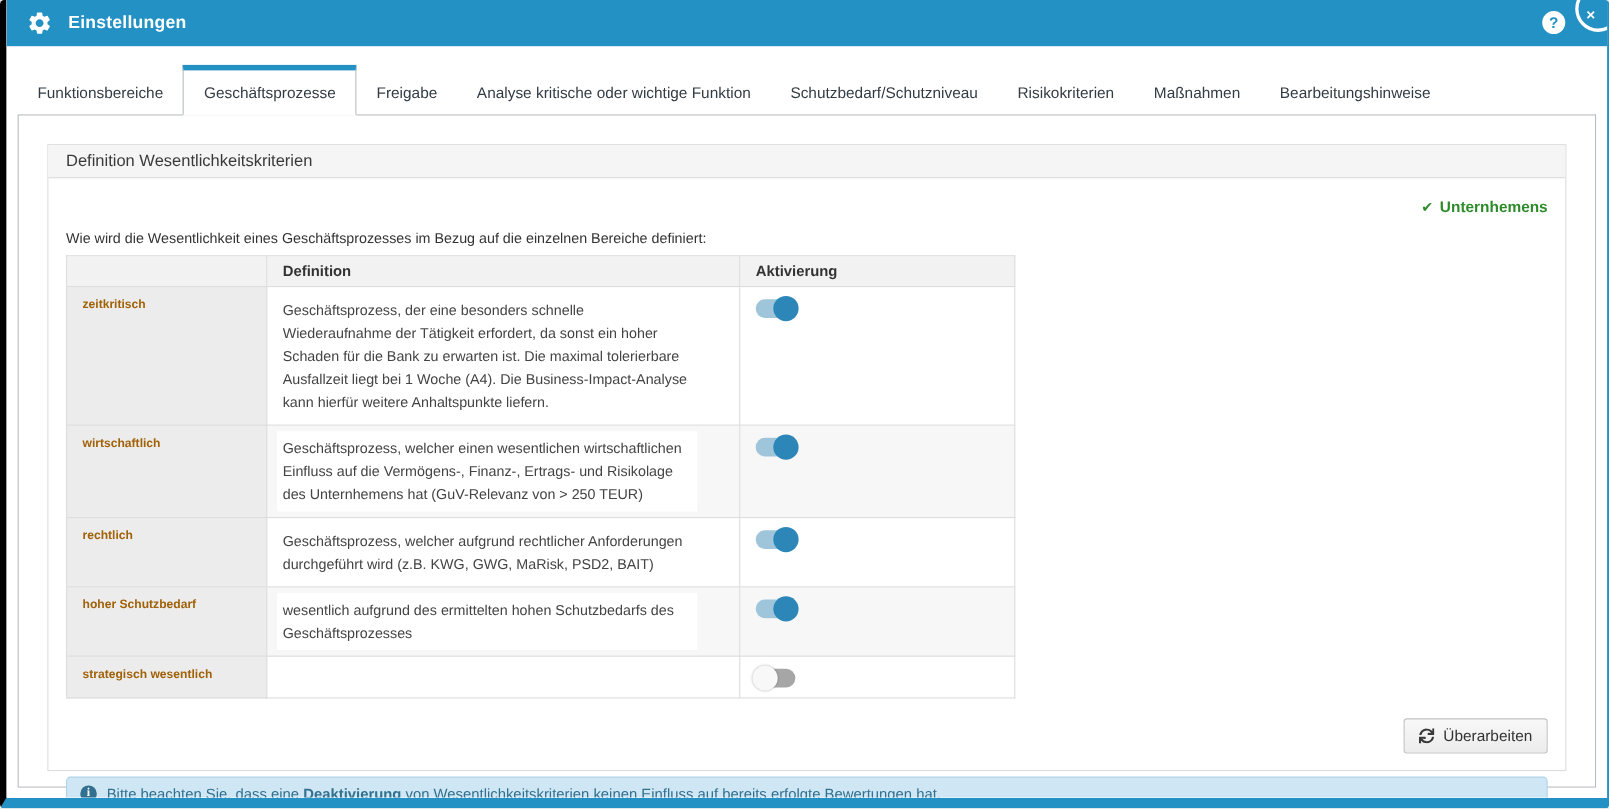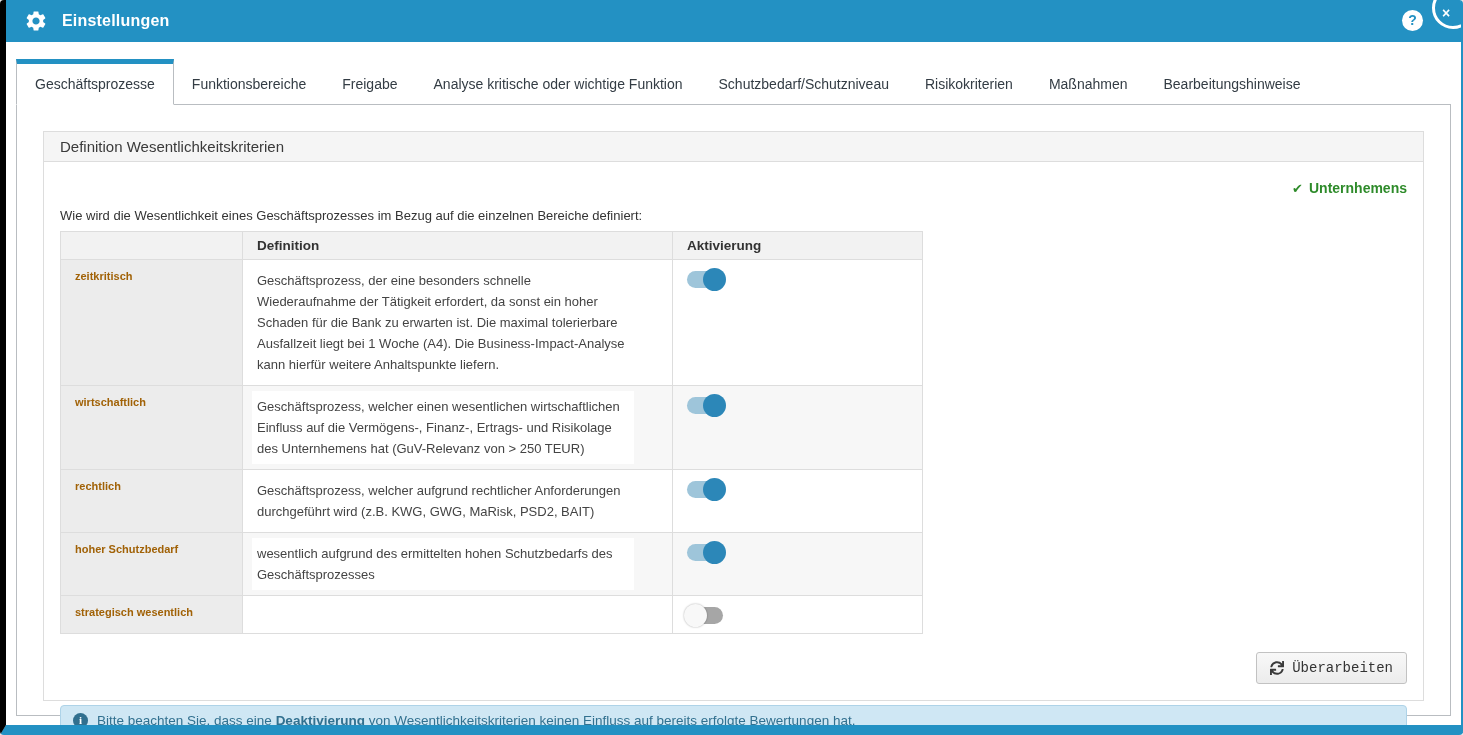--- a/index.html
+++ b/index.html
@@ -81,21 +81,21 @@
 
   
   .toggle { position:relative; width:36px; height:17px; border-radius:9px; margin-top:2px; cursor:pointer; }
   .toggle .knob { position:absolute; top:-3px; width:23px; height:23px; border-radius:50%; }
   .toggle.on  { background:#9ec5da; }
   .toggle.on .knob  { right:-3px; background:#2c87b8; }
   .toggle.off { background:#a6a6a6; }
   .toggle.off .knob { left:-3px; background:#f8f8f8; box-shadow:0 0 2px rgba(0,0,0,.35); }
 
   
-  .btn-row { text-align:right; margin:18px 0 16px 0;font-family:Liberation Mono, monospace; }
+  .btn-row { text-align:right; margin:18px 0 16px 0; }
   .btn {
     display:inline-flex; align-items:center; gap:8px; padding:7px 13px;
     background:linear-gradient(#f8f8f8,#ececec); border:1px solid #c2c2c2; border-radius:3px;
     font-size:14px; color:#333; cursor:pointer; font-family:inherit;
   }
   .refresh-icon { width:14px; height:14px; }
 
   
   .note {
     margin-top:21px; background:#cfe7f4; border:1px solid #aed3e8; border-radius:4px;
@@ -118,22 +118,22 @@
       <path fill="#ffffff" d="M19.14,12.94c0.04-0.3,0.06-0.61,0.06-0.94c0-0.32-0.02-0.64-0.07-0.94l2.03-1.58c0.18-0.14,0.23-0.41,0.12-0.61 l-1.92-3.32c-0.12-0.22-0.37-0.29-0.59-0.22l-2.39,0.96c-0.5-0.38-1.03-0.7-1.62-0.94L14.4,2.81c-0.04-0.24-0.24-0.41-0.48-0.41 h-3.84c-0.24,0-0.43,0.17-0.47,0.41L9.25,5.35C8.66,5.59,8.12,5.92,7.63,6.29L5.24,5.33c-0.22-0.08-0.47,0-0.59,0.22L2.74,8.87 C2.62,9.08,2.66,9.34,2.86,9.48l2.03,1.58C4.84,11.36,4.8,11.69,4.8,12s0.02,0.64,0.07,0.94l-2.03,1.58 c-0.18,0.14-0.23,0.41-0.12,0.61l1.92,3.32c0.12,0.22,0.37,0.29,0.59,0.22l2.39-0.96c0.5,0.38,1.03,0.7,1.62,0.94l0.36,2.54 c0.05,0.24,0.24,0.41,0.48,0.41h3.84c0.24,0,0.44-0.17,0.47-0.41l0.36-2.54c0.59-0.24,1.13-0.56,1.62-0.94l2.39,0.96 c0.22,0.08,0.47,0,0.59-0.22l1.92-3.32c0.12-0.22,0.07-0.47-0.12-0.61L19.14,12.94z M12,15.6c-1.98,0-3.6-1.62-3.6-3.6 s1.62-3.6,3.6-3.6s3.6,1.62,3.6,3.6S13.98,15.6,12,15.6z"></path>
     </svg>
     <span class="win-title">Einstellungen</span>
     <div class="help-btn">?</div>
     <div class="close-btn">
         <span>×</span>
       </div>
   </div>
 
   <div class="tabs">
+    <div class="tab">Funktionsbereiche</div>
     <div class="tab active">Geschäftsprozesse</div>
-    <div class="tab">Funktionsbereiche</div>
     <div class="tab">Freigabe</div>
     <div class="tab">Analyse kritische oder wichtige Funktion</div>
     <div class="tab">Schutzbedarf/Schutzniveau</div>
     <div class="tab">Risikokriterien</div>
     <div class="tab">Maßnahmen</div>
     <div class="tab">Bearbeitungshinweise</div>
   </div>
 
   <div class="tab-content">
     <div class="panel">

